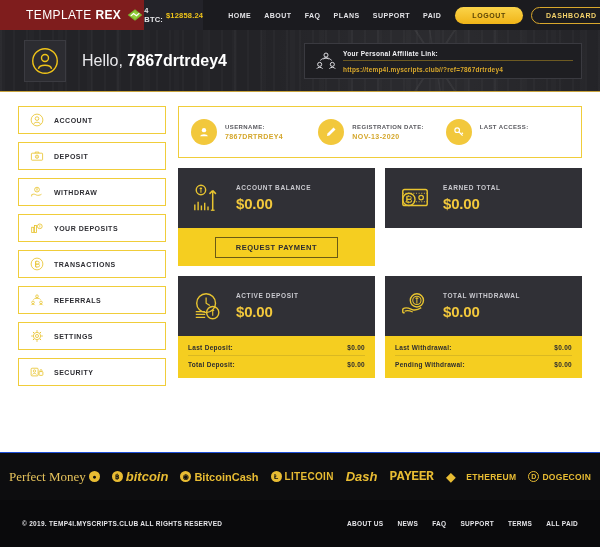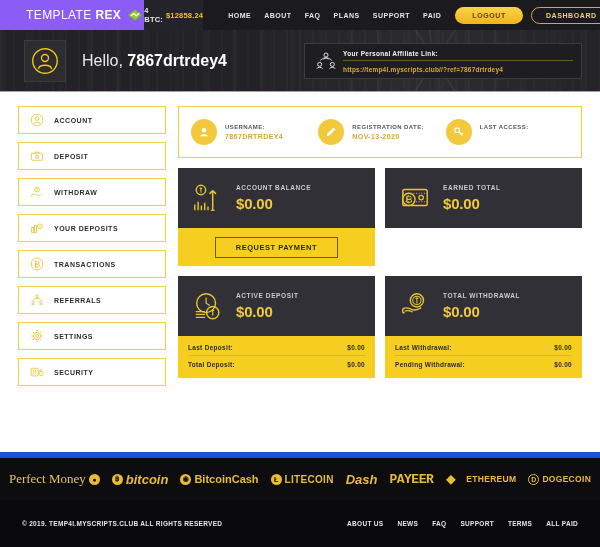--- a/index.html
+++ b/index.html
@@ -11,21 +11,21 @@
   }
   .page { width: 600px; height: 547px; position: relative; display: flex; flex-direction: column; }
 
   
   .topbar {
     height: 30px; background: #1b1b1f; display: flex; align-items: center;
     flex: 0 0 30px; position: relative;
   }
   .logo-wrap {
     width: 152px; height: 30px; display: flex; align-items: center;
-    padding-left: 26px; background: #8b5cf6;
+    padding-left: 26px; background: #7f1d1d;
   }
   .logo-text { font-size: 12px; letter-spacing: .4px; color: #ffffff; font-weight: 300; white-space: nowrap;}
   .logo-text b { font-weight: 700; }
   .logo-mark { margin-left: 5px; width: 18px; height: 16px; flex: 0 0 18px; }
   .btc-wrap {
     width: 100px; height: 30px; background: #232329; display: flex;
     align-items: center; justify-content: center; gap: 3px;
   }
   .btc-label { font-size: 7.5px; color: #e9e9ec; font-weight: 700; letter-spacing: .2px; }
   .btc-value { font-size: 7.5px; color: #f0c419; font-weight: 700; letter-spacing: .2px; }
@@ -128,21 +128,21 @@
   }
   .card-rows { background:#f5ce20; padding: 3px 10px 5px 10px; }
   .kv {
     display:flex; justify-content:space-between; align-items:center; height: 17px;
     font-size: 6.5px; font-weight: 700; color: #2c2c30; letter-spacing: .3px;
   }
   .kv.sep { border-bottom: 1px solid #d9b822; }
 
   
   .payments {
-    flex: 0 0 48px; background:#0d0d0f; border-top: 6px solid #1d4ed8;
+    flex: 0 0 48px; background:#0d0d0f; border-top: 1px solid #1d4ed8;
     display:flex; align-items:center; justify-content:center; gap: 12px;
     color:#d9b43a;
   }
   .pay { display:flex; align-items:center; gap: 3px; white-space:nowrap; }
   .pm-1 { font-family: "Liberation Serif", serif; font-size: 13px; color:#e6c35c; }
   .pm-2 { font-size: 13px; font-weight: 700; font-style: italic; color:#e8bc33; }
   .pm-3 { font-size: 11px; font-weight: 700; color:#e8bc33; }
   .pm-4 { font-size: 10px; font-weight: 700; letter-spacing:.3px; color:#e8bc33; }
   .pm-5 { font-size: 13px; font-weight: 700; font-style: italic; color:#e8bc33; }
   .pm-6 { font-size: 13px; font-weight: 700; color:#e8bc33; letter-spacing:-.5px;font-family:Liberation Mono, monospace;}

